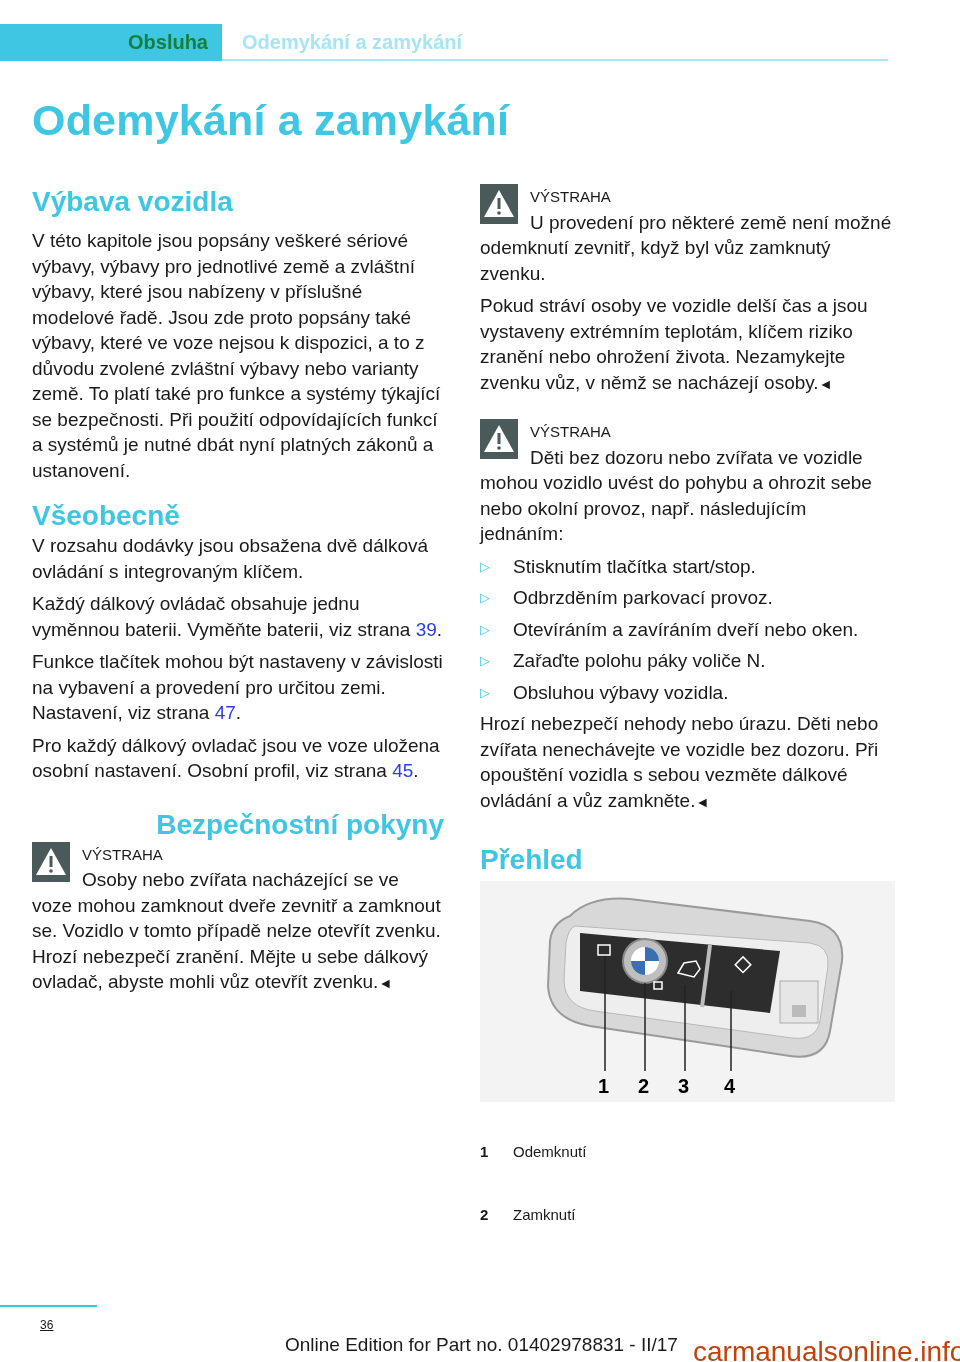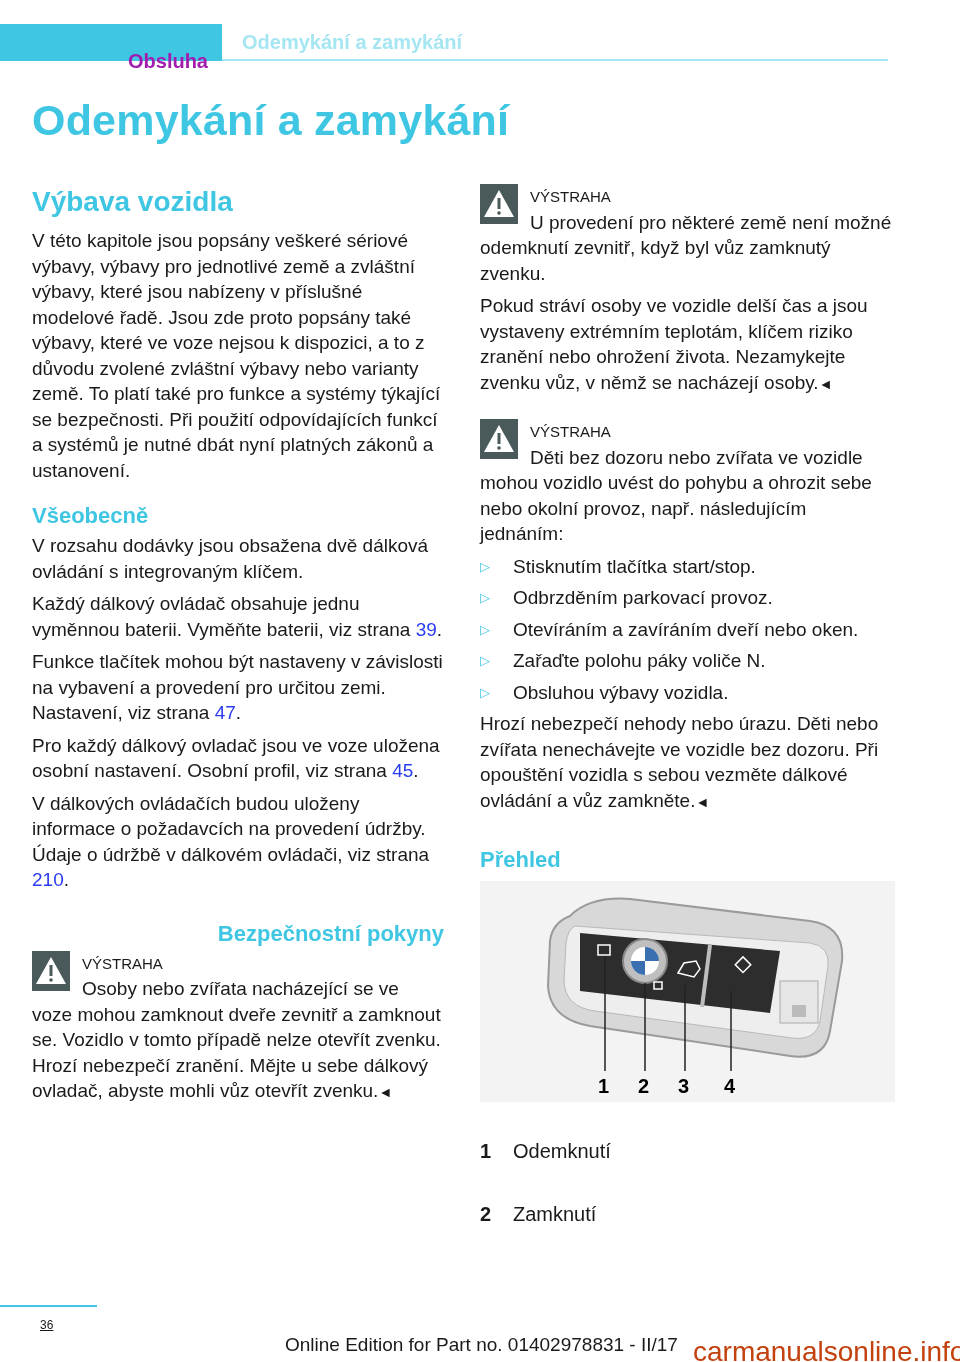--- a/index.html
+++ b/index.html
@@ -2,49 +2,49 @@
 <html><head>
 <meta charset="utf-8">
 <style>
   html, body { margin: 0; padding: 0; }
   body {
     width: 960px; height: 1362px; position: relative; background: #ffffff;
     font-family: "Liberation Sans", sans-serif; color: #1a1a1a; overflow: hidden;
   }
   .header-bar { position: absolute; left: 0; top: 24px; width: 222px; height: 37px; background: #3ec6e3; }
   .header-section { position: absolute; left: 0; top: 24px; width: 208px; height: 37px; line-height: 37px;
-    text-align: right; color: #a21caf; font-weight: bold; font-size: 20px; margin-top: 19px; }
+    text-align: right; color: #15803d; font-weight: bold; font-size: 20px; }
   .header-chapter { position: absolute; left: 242px; top: 24px; height: 37px; line-height: 37px;
     color: #a5e6f2; font-weight: bold; font-size: 20px; }
   .header-rule { position: absolute; left: 222px; top: 59px; width: 666px; height: 2px; background: #a5e6f2; }
 
   .page-title { position: absolute; left: 32px; top: 96px; font-size: 43px; font-weight: bold; color: #3ec6e3; margin: 0; letter-spacing: 0.2px; }
 
   .col { position: absolute; width: 412px; }
   .col-left { left: 32px; top: 184px; }
   .col-right { left: 480px; top: 184px; }
 
   h2 { font-size: 28px; color: #3ec6e3; margin: 0 0 8px 0; font-weight: bold; line-height: 36px; }
-  h3 { font-size: 22px; color: #3ec6e3; margin: 0 0 2px 0; font-weight: bold; line-height: 30px; }
+  h3 { font-size: 28px; color: #3ec6e3; margin: 0 0 2px 0; font-weight: bold; line-height: 30px; }
   p { margin: 0 0 7px 0; font-size: 19px; line-height: 25.5px; }
   .link { color: #2a3cf0; }
 
   .warn { position: relative; }
   .warn-icon { float: left; width: 38px; height: 40px; background: #4a5a5a; margin: 0 12px 2px 0; position: relative; }
   .warn-icon svg { position: absolute; left: 3px; top: 4px; }
   .warn-title { font-size: 15px; line-height: 25.5px; display: block; }
   .end-mark { font-size: 14px; }
 
   ul.bullets { list-style: none; margin: 0 0 6px 0; padding: 0; }
   ul.bullets li { position: relative; padding-left: 33px; font-size: 19px; line-height: 25.5px; margin-bottom: 6px; }
   ul.bullets li .bullet { position: absolute; left: 0; top: 0; color: #3ec6e3; font-size: 13px; }
 
   .figure { width: 415px; height: 221px; background: #f3f3f3; margin: 6px 0 10px 0; position: relative; }
 
-  .legend-row { font-size: 20px; line-height: 25.5px; margin-bottom: 6px; margin-top: 37px; }
+  .legend-row { font-size: 15px; line-height: 25.5px; margin-bottom: 6px; margin-top: 37px; }
   .legend-row .num { display: inline-block; width: 33px; font-weight: bold; }
 
   .footer-rule { position: absolute; left: 0; top: 1305px; width: 97px; height: 2px; background: #3ec6e3; }
   .page-num { position: absolute; left: 40px; top: 1318px; width: 40px; font-size: 12px; text-decoration: underline; }
   .footer-edition { position: absolute; left: 285px; top: 1334px; font-size: 19px; color: #1a1a1a; }
   .watermark { position: absolute; left: 693px; top: 1336px; font-size: 28px; color: #c2410c; }
 </style>
 </head>
 <body>
 
@@ -57,21 +57,20 @@
 
 <div class="col col-left">
   <h2>Výbava vozidla</h2>
   <p>V této kapitole jsou popsány veškeré sériové výbavy, výbavy pro jednotlivé země a zvláštní výbavy, které jsou nabízeny v příslušné modelové řadě. Jsou zde proto popsány také výbavy, které ve voze nejsou k dispozici, a to z důvodu zvolené zvláštní výbavy nebo varianty země. To platí také pro funkce a systémy týkající se bezpečnosti. Při použití odpovídajících funkcí a systémů je nutné dbát nyní platných zákonů a ustanovení.</p>
 
   <h3 style="margin-top:18px;">Všeobecně</h3>
   <p>V rozsahu dodávky jsou obsažena dvě dálková ovládání s integrovaným klíčem.</p>
   <p><span>Každý dálkový ovládač obsahuje jednu vyměnnou baterii. Vyměňte baterii, viz strana </span><span class="link">39</span><span>.</span></p>
   <p><span>Funkce tlačítek mohou být nastaveny v závislosti na vybavení a provedení pro určitou zemi. Nastavení, viz strana </span><span class="link">47</span><span>.</span></p>
   <p><span>Pro každý dálkový ovladač jsou ve voze uložena osobní nastavení. Osobní profil, viz strana </span><span class="link">45</span><span>.</span></p>
-  <p><span>V dálkových ovládačích budou uloženy informace o požadavcích na provedení údržby. Údaje o údržbě v dálkovém ovládači, viz strana </span><span class="link">210</span><span>.</span></p>
 
   <h3 style="margin-top:26px;text-align:right;">Bezpečnostní pokyny</h3>
   <div class="warn">
     <div class="warn-icon">
       <svg width="32" height="32" viewBox="0 0 32 32">
           <path d="M16 2 L31 29 L1 29 Z" fill="#ffffff"></path>
           <rect x="14.5" y="10" width="3" height="11" fill="#4a5a5a"></rect>
           <circle cx="16" cy="25" r="1.8" fill="#4a5a5a"></circle>
         </svg>
     </div>

